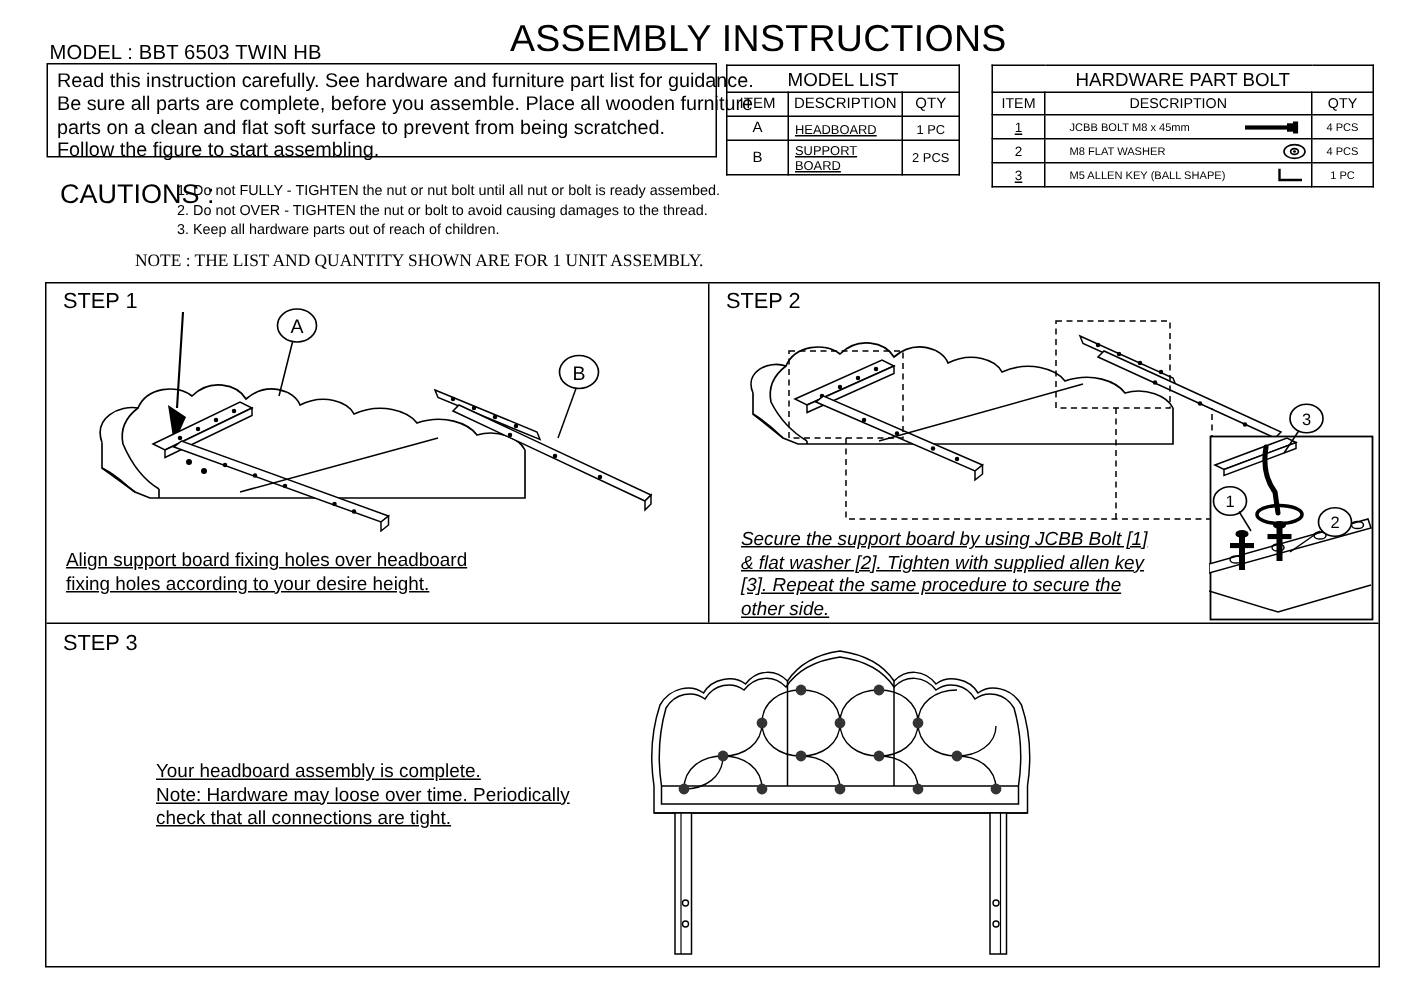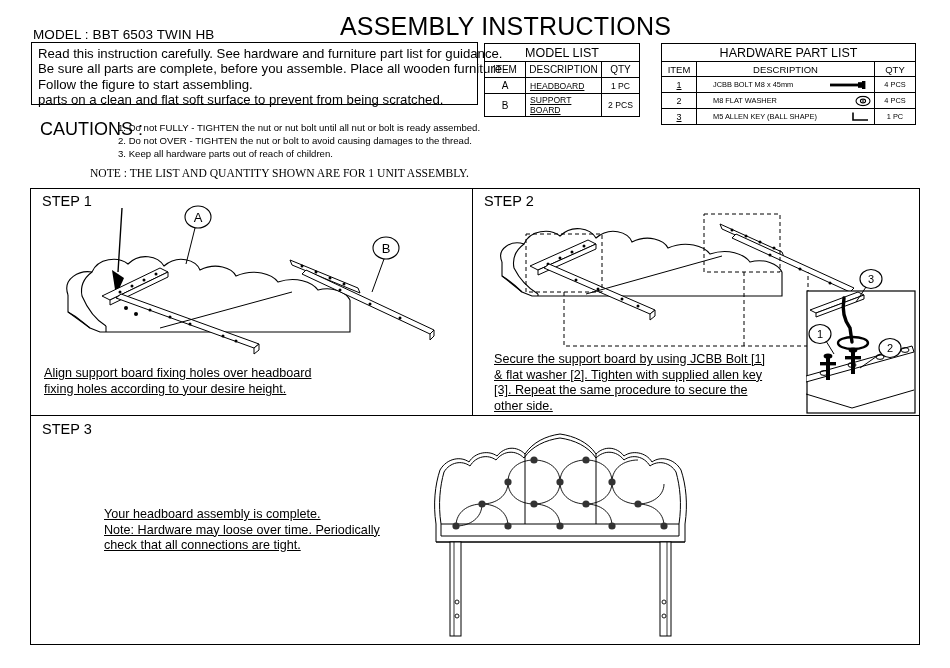--- a/index.html
+++ b/index.html
@@ -41,22 +41,22 @@
 <body>
 
 <div class="sheet">
 
   <div class="model">MODEL : BBT 6503 TWIN HB</div>
   <div class="title">ASSEMBLY INSTRUCTIONS</div>
 
   <div class="intro-box">
     <div>Read this instruction carefully. See hardware and furniture part list for guidance.</div>
     <div>Be sure all parts are complete, before you assemble. Place all wooden furniture</div>
+    <div>parts on a clean and flat soft surface to prevent from being scratched.</div>
     <div>Follow the figure to start assembling.</div>
-    <div>parts on a clean and flat soft surface to prevent from being scratched.</div>
   </div>
 
   <table class="partlist">
     <tbody>
         <tr>
           <td class="tl" colspan="3">MODEL LIST</td>
         </tr>
     <tr>
       <th class="hd" style="width:38px">ITEM</th>
       <th class="hd">DESCRIPTION</th>
@@ -71,21 +71,21 @@
       <td class="cell" style="font-size:10px">B</td>
       <td class="cell desc">SUPPORT BOARD</td>
       <td class="cell">2 PCS</td>
     </tr>
   </tbody>
     </table>
 
   <table class="hwlist">
     <tbody>
         <tr>
-          <td class="tl" colspan="3">HARDWARE PART LIST</td>
+          <td class="tl" colspan="3">HARDWARE PART BOLT</td>
         </tr>
     <tr>
       <th class="hd" style="width:32px">ITEM</th>
       <th class="hd">DESCRIPTION</th>
       <th class="hd" style="width:38px">QTY</th>
     </tr>
     <tr>
       <td class="cell ul" style="font-size:9px">1</td>
       <td class="cell desc">
         <span>JCBB BOLT M8 x 45mm</span>
@@ -290,21 +290,21 @@
       </g>
     </svg>
   </div>
   <div class="dz" style="left:852px;top:268px;">
     <svg width="40" height="36" viewBox="0 0 40 36">
       <ellipse cx="19" cy="11" rx="11" ry="9.5" fill="#fff" stroke="#000" stroke-width="1.1"></ellipse>
       <text x="19" y="15" font-family="Liberation Sans, sans-serif" font-size="11" text-anchor="middle">3</text>
       <line x1="14" y1="19" x2="4" y2="34" stroke="#000" stroke-width="1"></line>
     </svg>
   </div>
-  <div class="cap" style="left:494px;top:352px;">
+  <div class="cap" style="left:494px;top:352px;font-style:italic;">
     <span>Secure the support board by using JCBB Bolt [1]</span>
     <span>&amp; flat washer [2]. Tighten with supplied allen key</span>
     <span>[3]. Repeat the same procedure to secure the</span>
     <span>other side.</span>
   </div>
 
   <div class="steplabel" style="left:42px;top:421px;">STEP 3</div>
   <div class="cap" style="left:104px;top:507px;">
     <span>Your headboard assembly is complete.</span>
     <span>Note: Hardware may loose over time. Periodically</span>

